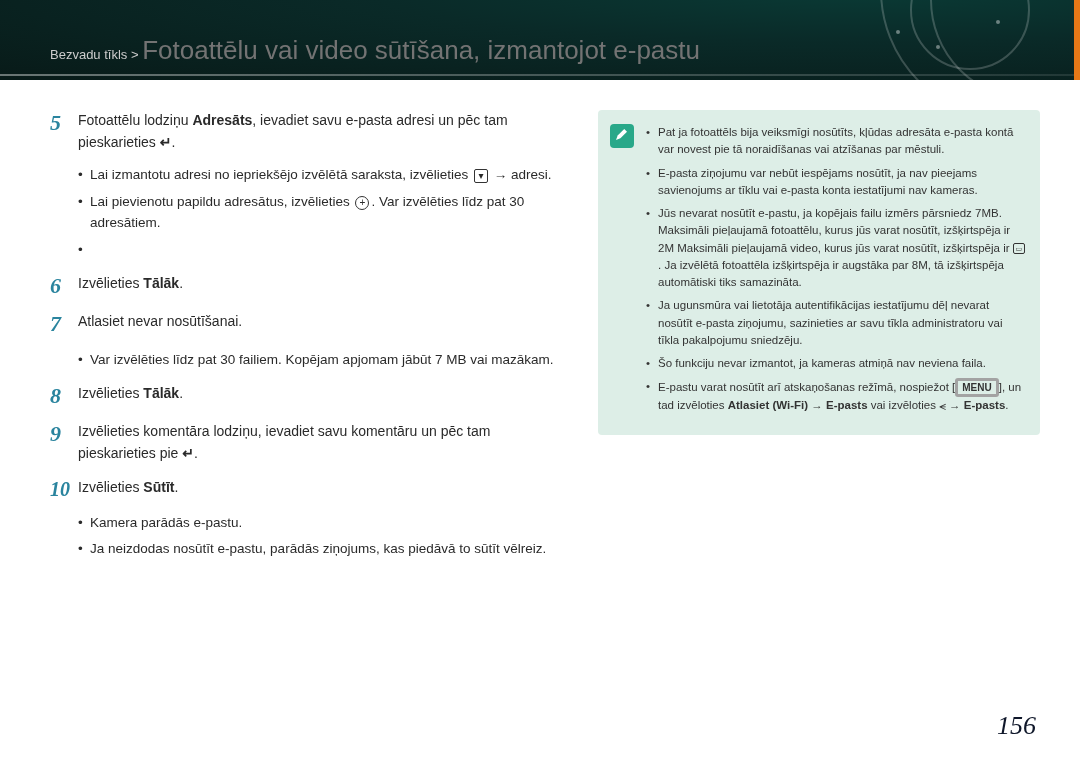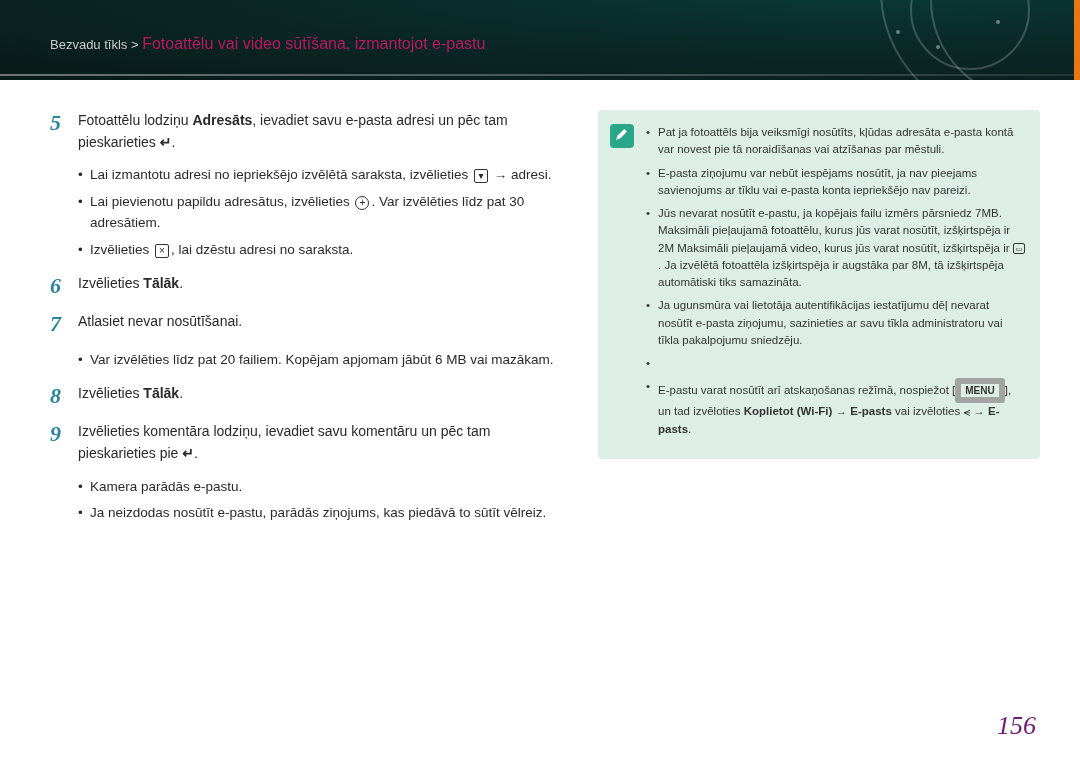--- a/index.html
+++ b/index.html
@@ -6,45 +6,45 @@
 body { font-family: Arial, sans-serif; background: #fff; width: 1080px; height: 765px; position: relative; overflow: hidden; }
 .header-bg { position: absolute; top: 0; left: 0; right: 0; height: 80px; background: radial-gradient(ellipse at 80% -10%, #0a3a35 0%, #0a2a28 40%, #081a18 100%); }
 .swirl { position:absolute; border:2px solid rgba(255,255,255,.2); border-radius:50%; }
 .swirl.a { width:200px; height:200px; right:-50px; top:-100px; }
 .swirl.b { width:260px; height:260px; right:-60px; top:-140px; }
 .swirl.c { width:120px; height:120px; right:50px; top:-50px; }
 .dot { position:absolute; width:4px; height:4px; border-radius:50%; background:rgba(255,255,255,.4); }
 .dot.a{right:180px;top:30px}.dot.b{right:140px;top:45px}.dot.c{right:80px;top:20px}
 .orange-bar { position:absolute; right:0; top:0; width:6px; height:80px; background:#e67817; }
 .breadcrumb { position:absolute; top:35px; left:50px; color:#ccc; font-size:13px; }
-.title { color:#be185d; font-size:16px; font-weight:300; }
+.title { color:#737373; font-size:26px; font-weight:300; }
 .underline { position:absolute; top:74px; left:0; right:6px; height:2px; background:linear-gradient(to right, rgba(255,255,255,.4), rgba(255,255,255,.1)); }
 .content { position:absolute; top:110px; left:50px; right:40px; display:flex; gap:28px; }
 .left-col { width:520px; color:#2a2a2a; font-size:14px; line-height:1.55; }
 .right-col { flex:1; }
 .step { display:flex; margin-bottom:12px; }
 .num { font-family: Georgia, serif; font-style:italic; font-weight:bold; color:#2a849e; font-size:22px; width:28px; flex-shrink:0; line-height:1.2; }
 .num.ten { font-size:20px; }
 .step-body { flex:1; }
 .sub { margin-left:28px; margin-bottom:12px; }
 .sub-item { display:flex; margin-bottom:6px; font-size:13.5px; }
 .sub-item .dot-b { width:12px; flex-shrink:0; }
 .icon-box { display:inline-block; width:14px; height:14px; border:1.5px solid #333; border-radius:2px; text-align:center; font-size:10px; line-height:11px; vertical-align:middle; margin:0 2px; }
 .icon-ret { display:inline-block; font-weight:bold; }
 .icon-circ { display:inline-block; width:14px; height:14px; border:1.5px solid #333; border-radius:50%; text-align:center; font-size:10px; line-height:12px; vertical-align:middle; margin:0 2px; }
 .tipbox { background:#ddeee7; border-radius:4px; padding:14px 14px 14px 48px; position:relative; font-size:11.5px; line-height:1.5; color:#333; }
 .tipbox .pen-ic { position:absolute; left:12px; top:14px; width:24px; height:24px; background:#28a889; border-radius:4px; }
 .pen-ic::after { content:""; position:absolute; left:6px; top:5px; width:11px; height:11px; background:#fff; clip-path: polygon(75% 0, 100% 25%, 40% 85%, 0 100%, 15% 60%); }
 .tipbox ul { list-style:none; }
 .tipbox li { display:flex; margin-bottom:6px; }
 .tipbox li .dot-b { width:12px; flex-shrink:0; }
-.menu-btn { display:inline-block; border:6px solid #a3a3a3; border-radius:3px; padding:0 4px; font-size:10px; font-weight:bold; line-height:13px; vertical-align:middle; }
+.menu-btn { display:inline-block; border:3px solid #a3a3a3; border-radius:3px; padding:0 4px; font-size:10px; font-weight:bold; line-height:13px; vertical-align:middle; }
 .sm-ic { display:inline-block; width:12px; height:11px; border:1px solid #333; border-radius:2px; vertical-align:middle; font-size:7px; text-align:center; line-height:9px; }
 .share-ic { display:inline-block; font-size:12px; vertical-align:middle; }
-.page-num { position:absolute; bottom:24px; right:44px; font-family:Georgia,serif; font-style:italic; font-size:26px; color:#701a75;text-align:right; }
+.page-num { position:absolute; bottom:24px; right:44px; font-family:Georgia,serif; font-style:italic; font-size:26px; color:#0f172a;text-align:right; }
 </style>
 </head>
 <body>
 
 <div class="header-bg">
   <div class="swirl a"></div>
   <div class="swirl b"></div>
   <div class="swirl c"></div>
   <div class="dot a"></div>
   <div class="dot b"></div>
@@ -65,50 +65,53 @@
       <div class="sub-item">
           <span class="dot-b">•</span>
           <div><span>Lai izmantotu adresi no iepriekšējo izvēlētā saraksta, izvēlieties </span><span class="icon-box">▾</span><span> → adresi.</span></div>
         </div>
       <div class="sub-item">
           <span class="dot-b">•</span>
           <div><span>Lai pievienotu papildu adresātus, izvēlieties </span><span class="icon-circ">+</span><span>. Var izvēlēties līdz pat 30 adresātiem.</span></div>
         </div>
       <div class="sub-item">
           <span class="dot-b">•</span>
-          <div><span>Izvēlieties </span><span class="icon-box">×</span><span>, lai dzēstu adresi no saraksta.</span></div>
         </div>
     </div>
 
     <div class="step">
       <div class="num">6</div>
       <div class="step-body"><span>Izvēlieties </span><b>Tālāk</b><span>.</span></div>
     </div>
 
     <div class="step">
       <div class="num">7</div>
       <div class="step-body">Atlasiet nevar nosūtīšanai.</div>
     </div>
     <div class="sub">
       <div class="sub-item">
           <span class="dot-b">•</span>
-          <div>Var izvēlēties līdz pat 20 failiem. Kopējam apjomam jābūt 6 MB vai mazākam.</div>
+          <div>Var izvēlēties līdz pat 30 failiem. Kopējam apjomam jābūt 7 MB vai mazākam.</div>
         </div>
     </div>
 
     <div class="step">
       <div class="num">8</div>
       <div class="step-body"><span>Izvēlieties </span><b>Tālāk</b><span>.</span></div>
     </div>
 
     <div class="step">
       <div class="num">9</div>
       <div class="step-body"><span>Izvēlieties komentāra lodziņu, ievadiet savu komentāru un pēc tam pieskarieties pie </span><span class="icon-ret">↵</span><span>.</span></div>
     </div>
 
+    <div class="step">
+      <div class="num ten">10</div>
+      <div class="step-body"><span>Izvēlieties </span><b>Sūtīt</b><span>.</span></div>
+    </div>
     <div class="sub">
       <div class="sub-item">
           <span class="dot-b">•</span>
           <div>Kamera parādās e-pastu.</div>
         </div>
       <div class="sub-item">
           <span class="dot-b">•</span>
           <div>Ja neizdodas nosūtīt e-pastu, parādās ziņojums, kas piedāvā to sūtīt vēlreiz.</div>
         </div>
     </div>
@@ -118,35 +121,36 @@
   <div class="right-col">
     <div class="tipbox">
       <div class="pen-ic"></div>
       <ul>
         <li>
             <span class="dot-b">•</span>
             <div>Pat ja fotoattēls bija veiksmīgi nosūtīts, kļūdas adresāta e-pasta kontā var novest pie tā noraidīšanas vai atzīšanas par mēstuli.</div>
           </li>
         <li>
             <span class="dot-b">•</span>
-            <div>E-pasta ziņojumu var nebūt iespējams nosūtīt, ja nav pieejams savienojums ar tīklu vai e-pasta konta iepriekšējo nav pareizi.</div>
+            <div>E-pasta ziņojumu var nebūt iespējams nosūtīt, ja nav pieejams savienojums ar tīklu vai e-pasta konta iestatījumi nav kameras.</div>
           </li>
         <li>
             <span class="dot-b">•</span>
             <div><span>Jūs nevarat nosūtīt e-pastu, ja kopējais failu izmērs pārsniedz 7MB. Maksimāli pieļaujamā fotoattēlu, kurus jūs varat nosūtīt, izšķirtspēja ir 2M Maksimāli pieļaujamā video, kurus jūs varat nosūtīt, izšķirtspēja ir </span><span class="sm-ic">▭</span><span>. Ja izvēlētā fotoattēla izšķirtspēja ir augstāka par 8M, tā izšķirtspēja automātiski tiks samazināta.</span></div>
           </li>
         <li>
             <span class="dot-b">•</span>
             <div>Ja ugunsmūra vai lietotāja autentifikācijas iestatījumu dēļ nevarat nosūtīt e-pasta ziņojumu, sazinieties ar savu tīkla administratoru vai tīkla pakalpojumu sniedzēju.</div>
           </li>
         <li>
             <span class="dot-b">•</span>
+            <div>Šo funkciju nevar izmantot, ja kameras atmiņā nav neviena faila.</div>
           </li>
         <li>
             <span class="dot-b">•</span>
-            <div><span>E-pastu varat nosūtīt arī atskaņošanas režīmā, nospiežot [</span><span class="menu-btn">MENU</span><span>], un tad izvēloties </span><b>Koplietot (Wi-Fi)</b><span> → </span><b>E-pasts</b><span> vai izvēloties </span><span class="share-ic">⪪</span><span> → </span><b>E-pasts</b><span>.</span></div>
+            <div><span>E-pastu varat nosūtīt arī atskaņošanas režīmā, nospiežot [</span><span class="menu-btn">MENU</span><span>], un tad izvēloties </span><b>Atlasiet (Wi-Fi)</b><span> → </span><b>E-pasts</b><span> vai izvēloties </span><span class="share-ic">⪪</span><span> → </span><b>E-pasts</b><span>.</span></div>
           </li>
       </ul>
     </div>
   </div>
 </div>
 
 <div class="page-num">156</div>
 
 </body></html>

